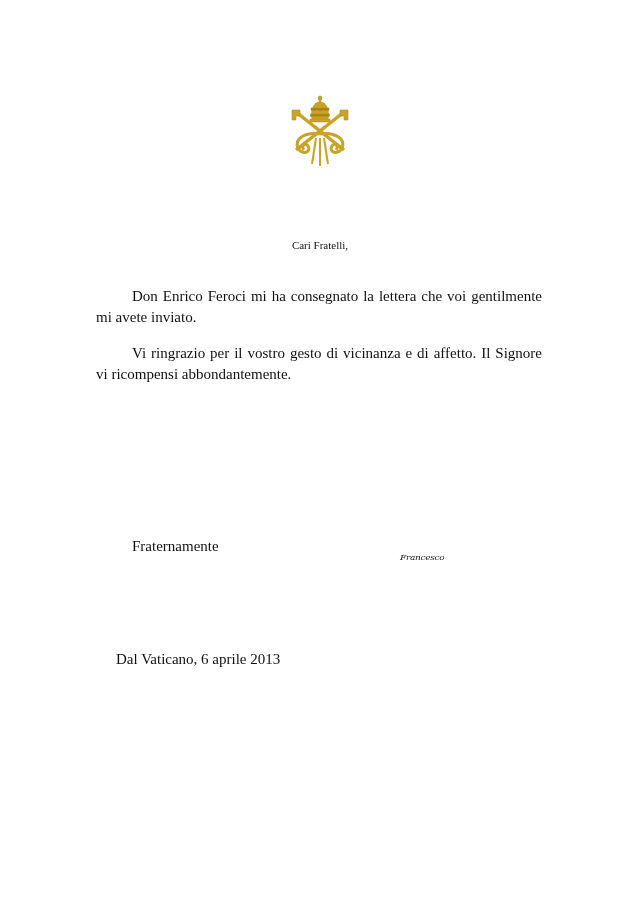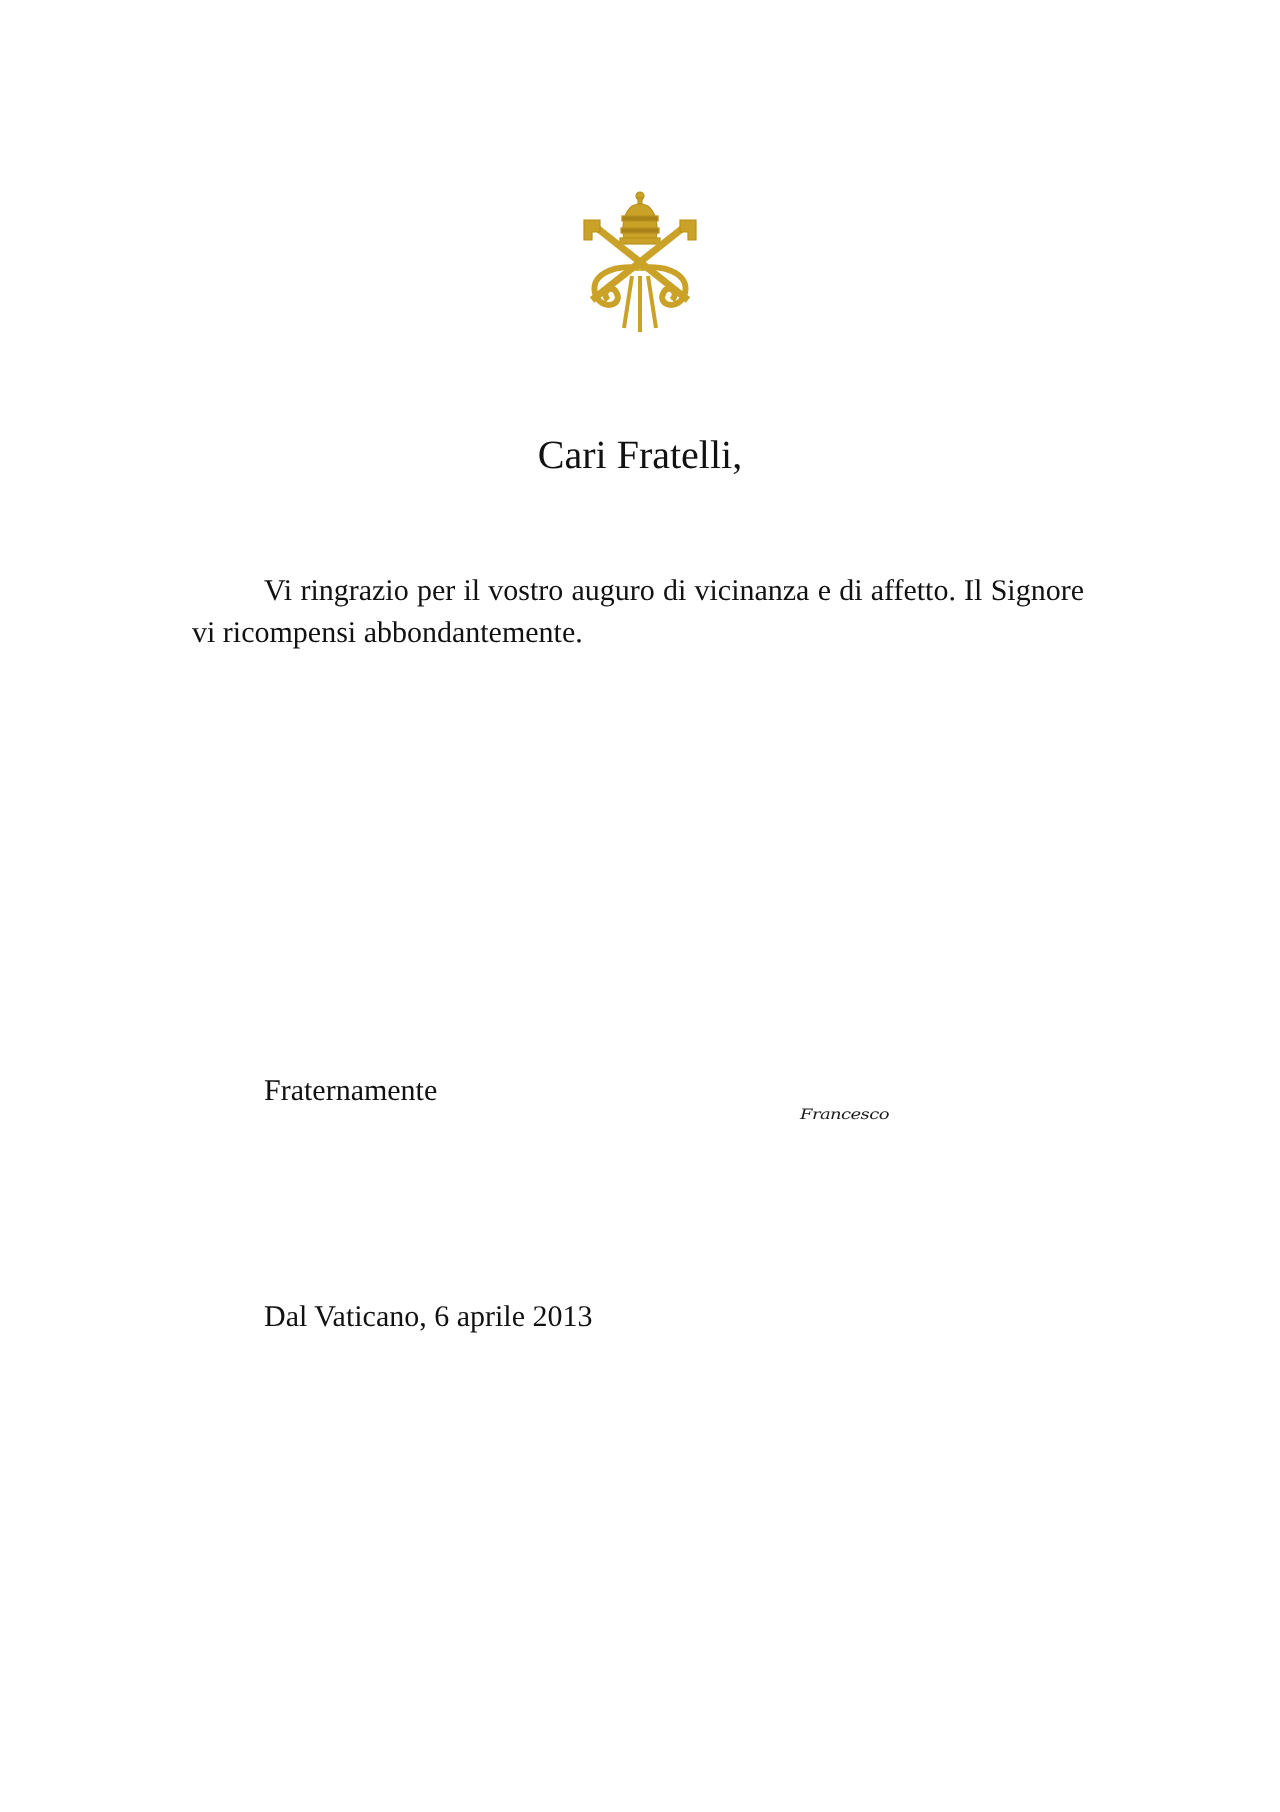--- a/index.html
+++ b/index.html
@@ -4,37 +4,37 @@
   <style>
     html, body { margin: 0; padding: 0; }
     body {
       width: 640px; height: 906px; background: #ffffff;
       position: relative; overflow: hidden;
       font-family: "Liberation Serif", "DejaVu Serif", serif;
       color: #111111;
     }
     .crest { position: absolute; left: 286px; top: 94px; width: 68px; height: 72px; }
     .salutation {
-      position: absolute; left: 0; width: 640px; top: 218px;
-      text-align: center; font-size: 20px; line-height: 20px;
+      position: absolute; left: 0; width: 640px; top: 235px;
+      text-align: center; font-size: 11px; line-height: 20px;
     }
     .body-text {
       position: absolute; left: 96px; width: 446px; top: 286px;
       font-size: 15px; line-height: 21px; text-align: justify;
     }
     .para { margin: 0 0 15px 0; text-indent: 36px; }
     .para.last { text-align-last: left; }
     .closing { position: absolute; left: 132px; top: 536px; font-size: 15px; line-height: 20px; }
     .signature {
       position: absolute; left: 400px; top: 553px;
       font-family: "DejaVu Serif", serif; font-style: italic;
       font-size: 9px; letter-spacing: -0.3px; color: #1a1a1a;
       transform: scaleY(0.8);
     }
-    .dateline { position: absolute; left: 132px; top: 649px; font-size: 15px; line-height: 20px; }
+    .dateline { position: absolute; left: 116px; top: 649px; font-size: 15px; line-height: 20px; }
   </style>
 </head>
 <body>
 
 <div class="crest">
   <svg viewBox="0 0 68 72" width="68" height="72" fill="#C9A227" stroke="#B8911E" stroke-width="0.6">
 
     <circle cx="34" cy="4" r="2"></circle>
     <rect x="33" y="5" width="2" height="3"></rect>
     <path d="M26 26 Q24 14 30 9 Q34 7 38 9 Q44 14 42 26 Z"></path>
@@ -50,20 +50,21 @@
 
     <path d="M34 40 C20 38 8 44 12 54 C16 62 26 58 22 52 C20 48 14 52 18 56" fill="none" stroke="#C9A227" stroke-width="3"></path>
     <path d="M34 40 C48 38 60 44 56 54 C52 62 42 58 46 52 C48 48 54 52 50 56" fill="none" stroke="#C9A227" stroke-width="3"></path>
     <path d="M30 44 L26 70 M38 44 L42 70 M34 44 L34 72" stroke="#C9A227" stroke-width="2" fill="none"></path>
   </svg>
 </div>
 
 <div class="salutation">Cari Fratelli,</div>
 
 <div class="body-text">
-  <p class="para last">Vi ringrazio per il vostro auguro di vicinanza e di affetto. Il Signore vi ricompensi abbondantemente.</p>
+  <p class="para last">Don Enrico Feroci mi ha consegnato la lettera che voi gentilmente mi avete inviato.</p>
+  <p class="para last">Vi ringrazio per il vostro gesto di vicinanza e di affetto. Il Signore vi ricompensi abbondantemente.</p>
 </div>
 
 <div class="closing">Fraternamente</div>
 
 <div class="signature">Francesco</div>
 
 <div class="dateline">Dal Vaticano, 6 aprile 2013</div>
 
 </body></html>

